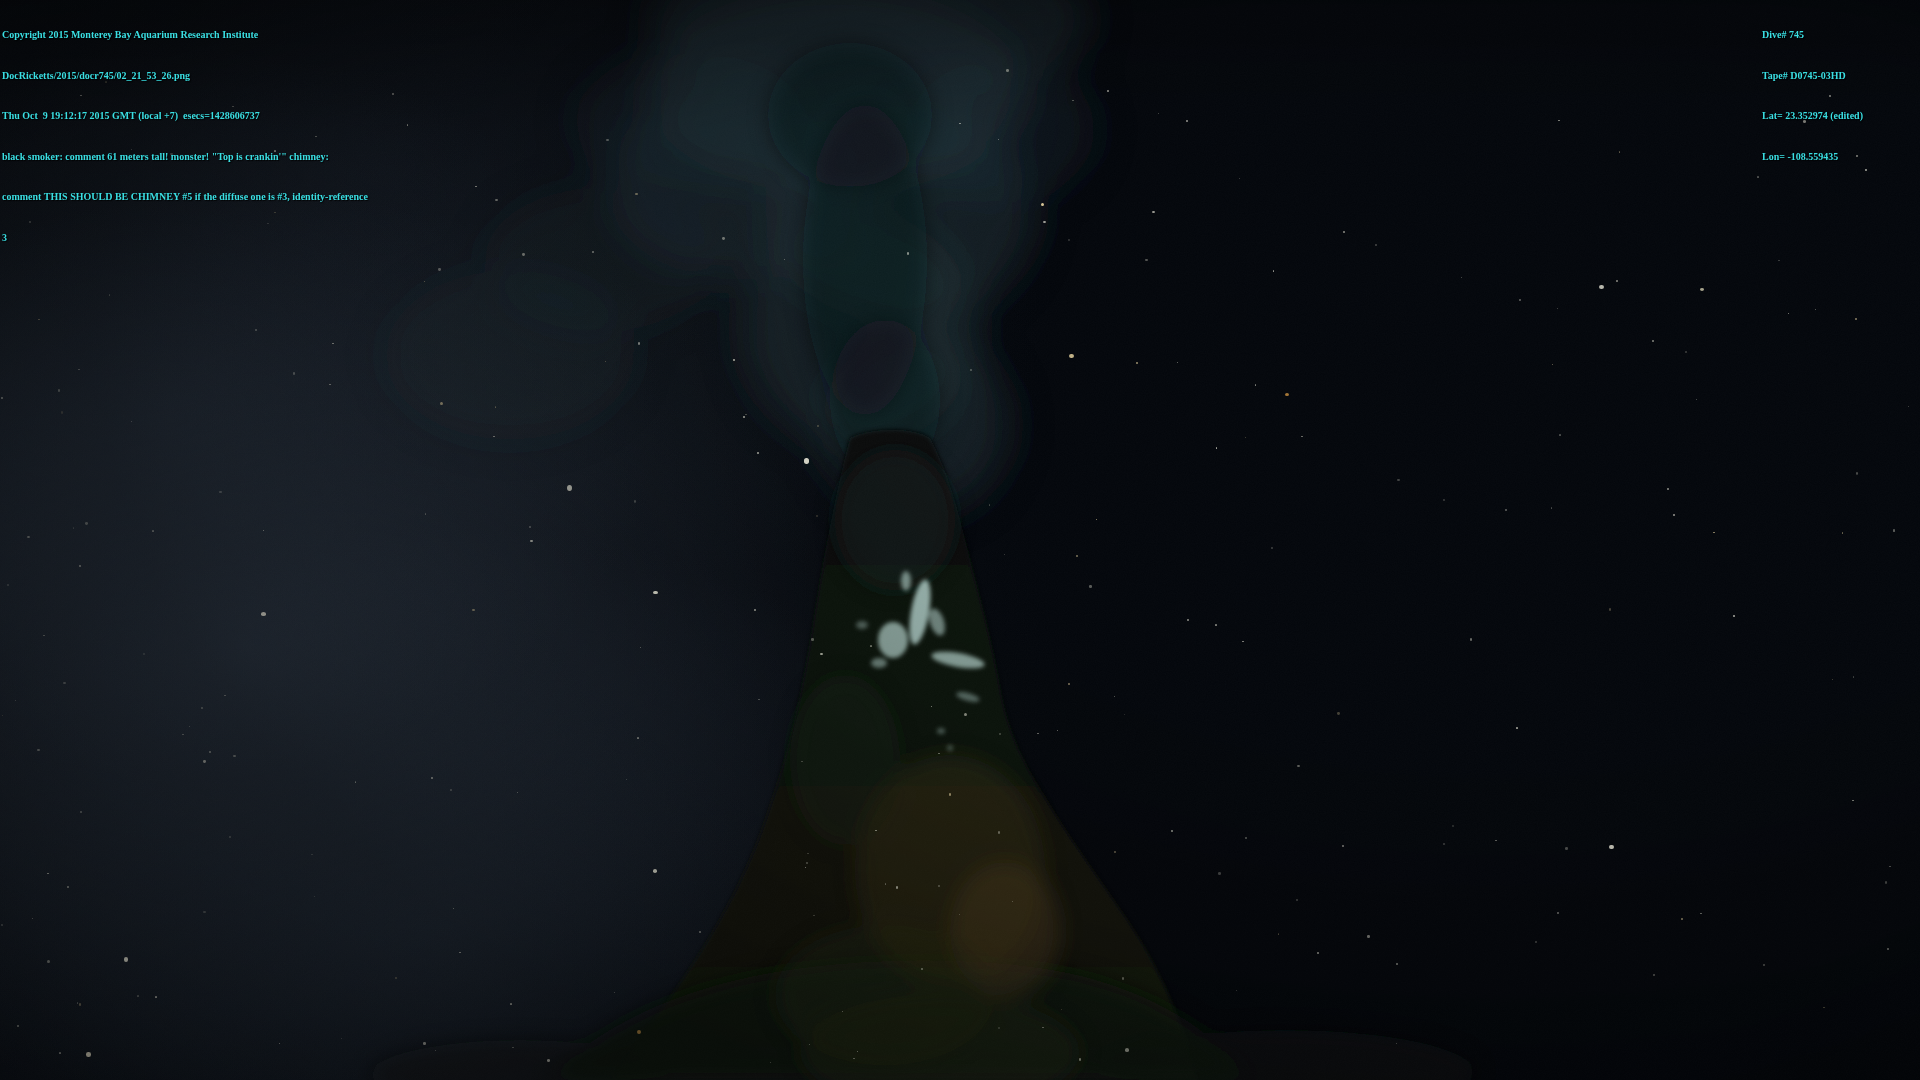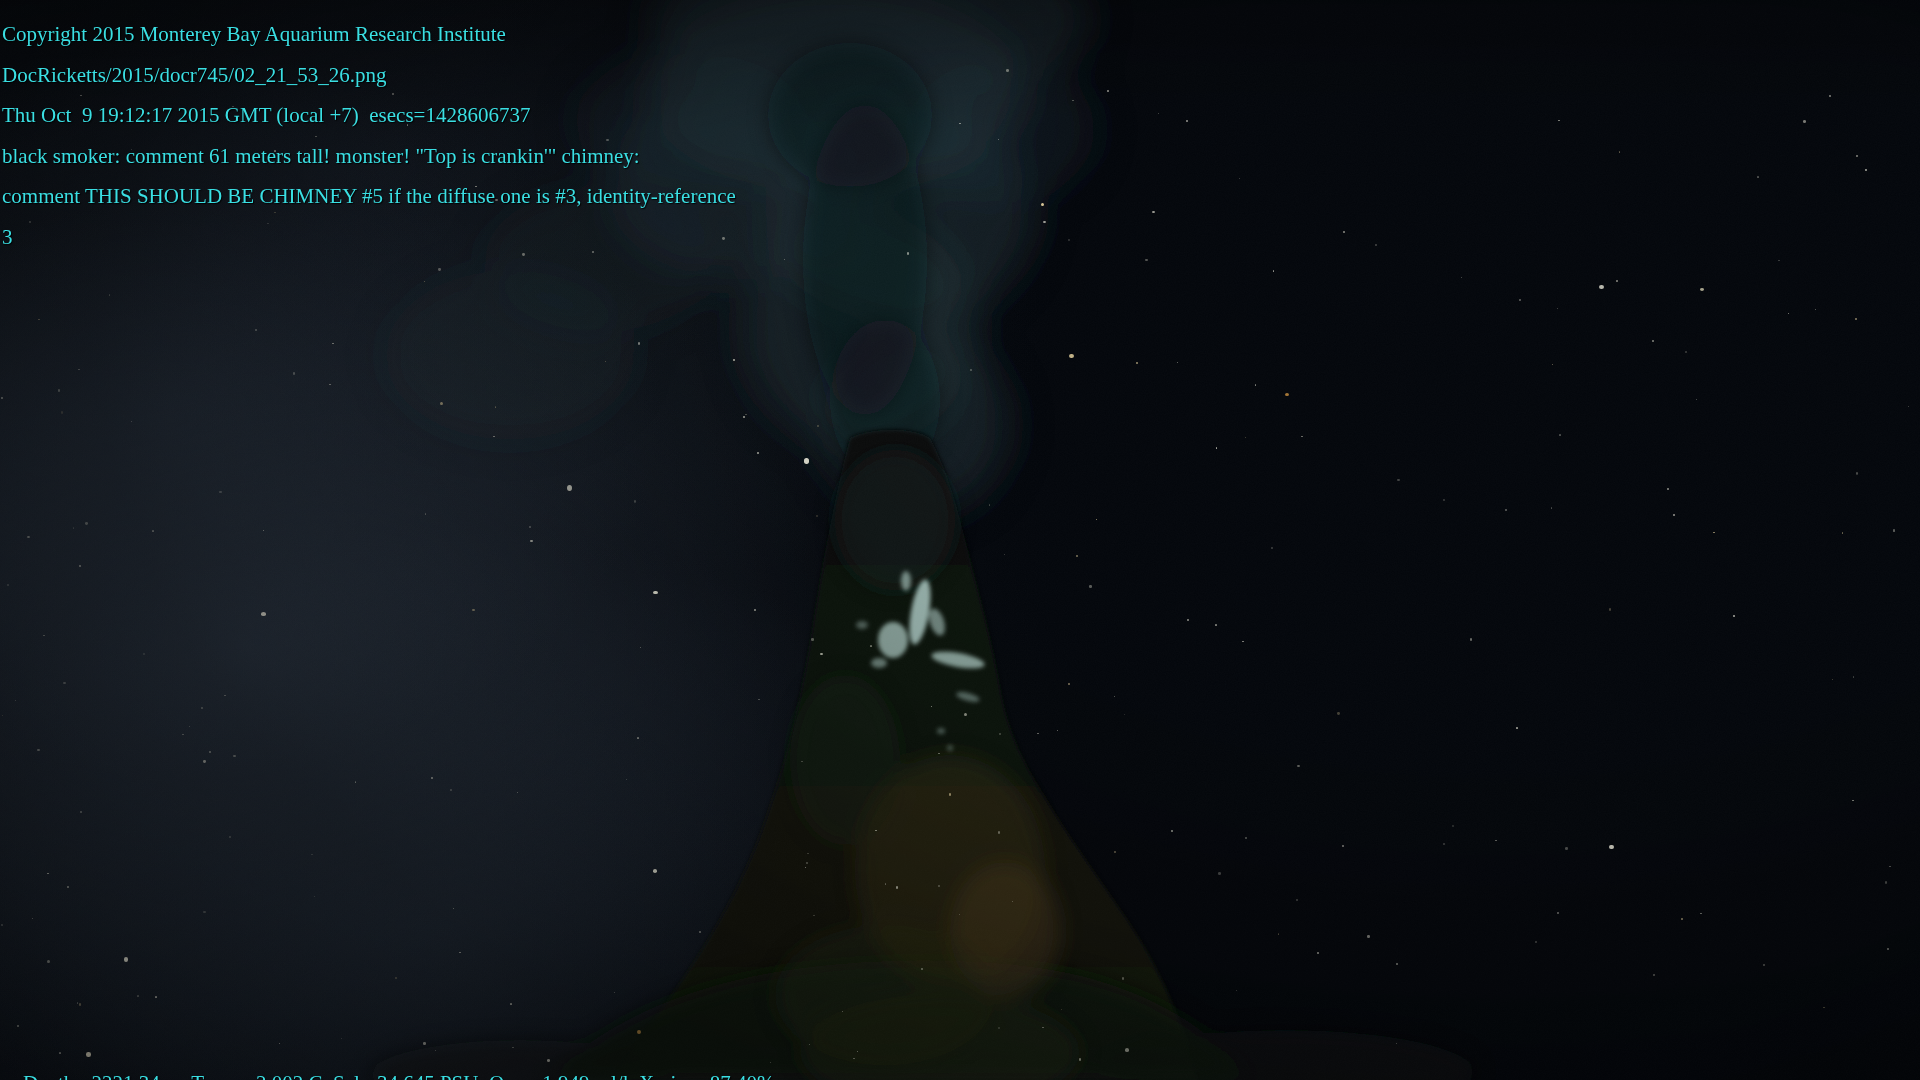--- a/index.html
+++ b/index.html
@@ -19,22 +19,22 @@
   .vignette{position:absolute;inset:0;
     background:
       radial-gradient(1400px 900px at 78% 30%, rgba(0,0,0,0) 40%, rgba(0,0,0,.42) 100%),
       radial-gradient(2000px 1400px at 50% 45%, rgba(0,0,0,0) 55%, rgba(0,0,0,.35) 100%),
       linear-gradient(to bottom, rgba(0,0,0,.25), rgba(0,0,0,0) 12%);
   }
   svg.art{position:absolute;inset:0;}
   #particles{position:absolute;inset:0;}
   .particle{position:absolute;border-radius:50%;}
   
-  .hud{position:absolute;color:var(--hudcolor,#3adfe3);font-weight:normal;
-       font-size:21px;line-height:13.5px;white-space:pre;
+  .hud{position:absolute;color:var(--hudcolor,#3adfe3);font-weight:bold;
+       font-size:10px;line-height:13.5px;white-space:pre;
        text-shadow:1px 1px 1px rgba(0,0,0,.85);}
   .hud-tl{left:2px;top:1px;}
   .hud-tr{left:1762px;top:1px;}
   .hud-bl{left:2px;top:1063px;}
 </style>
 </head>
 <body>
 
 <div class="stage">
 
@@ -386,17 +386,23 @@
 
   <div class="hud hud-tl">
     <div>Copyright 2015 Monterey Bay Aquarium Research Institute</div>
     <div>DocRicketts/2015/docr745/02_21_53_26.png</div>
     <div>Thu Oct  9 19:12:17 2015 GMT (local +7)  esecs=1428606737</div>
     <div>black smoker: comment 61 meters tall! monster! "Top is crankin'" chimney:</div>
     <div>comment THIS SHOULD BE CHIMNEY #5 if the diffuse one is #3, identity-reference</div>
     <div>3</div>
   </div>
 
+  <div class="hud hud-tr">
+    <div>Dive# 745</div>
+    <div>Tape# D0745-03HD</div>
+    <div>Lat= 23.352974 (edited)</div>
+    <div>Lon= -108.559435</div>
+  </div>
 
   <div class="hud hud-bl">
     <span>Depth= 2221.34 m  Temp= 2.002 C  Sal= 34.645 PSU  Oxy= 1.949 ml/l  Xmiss= 87.40%</span>
   </div>
 </div>
 
 </body></html>

